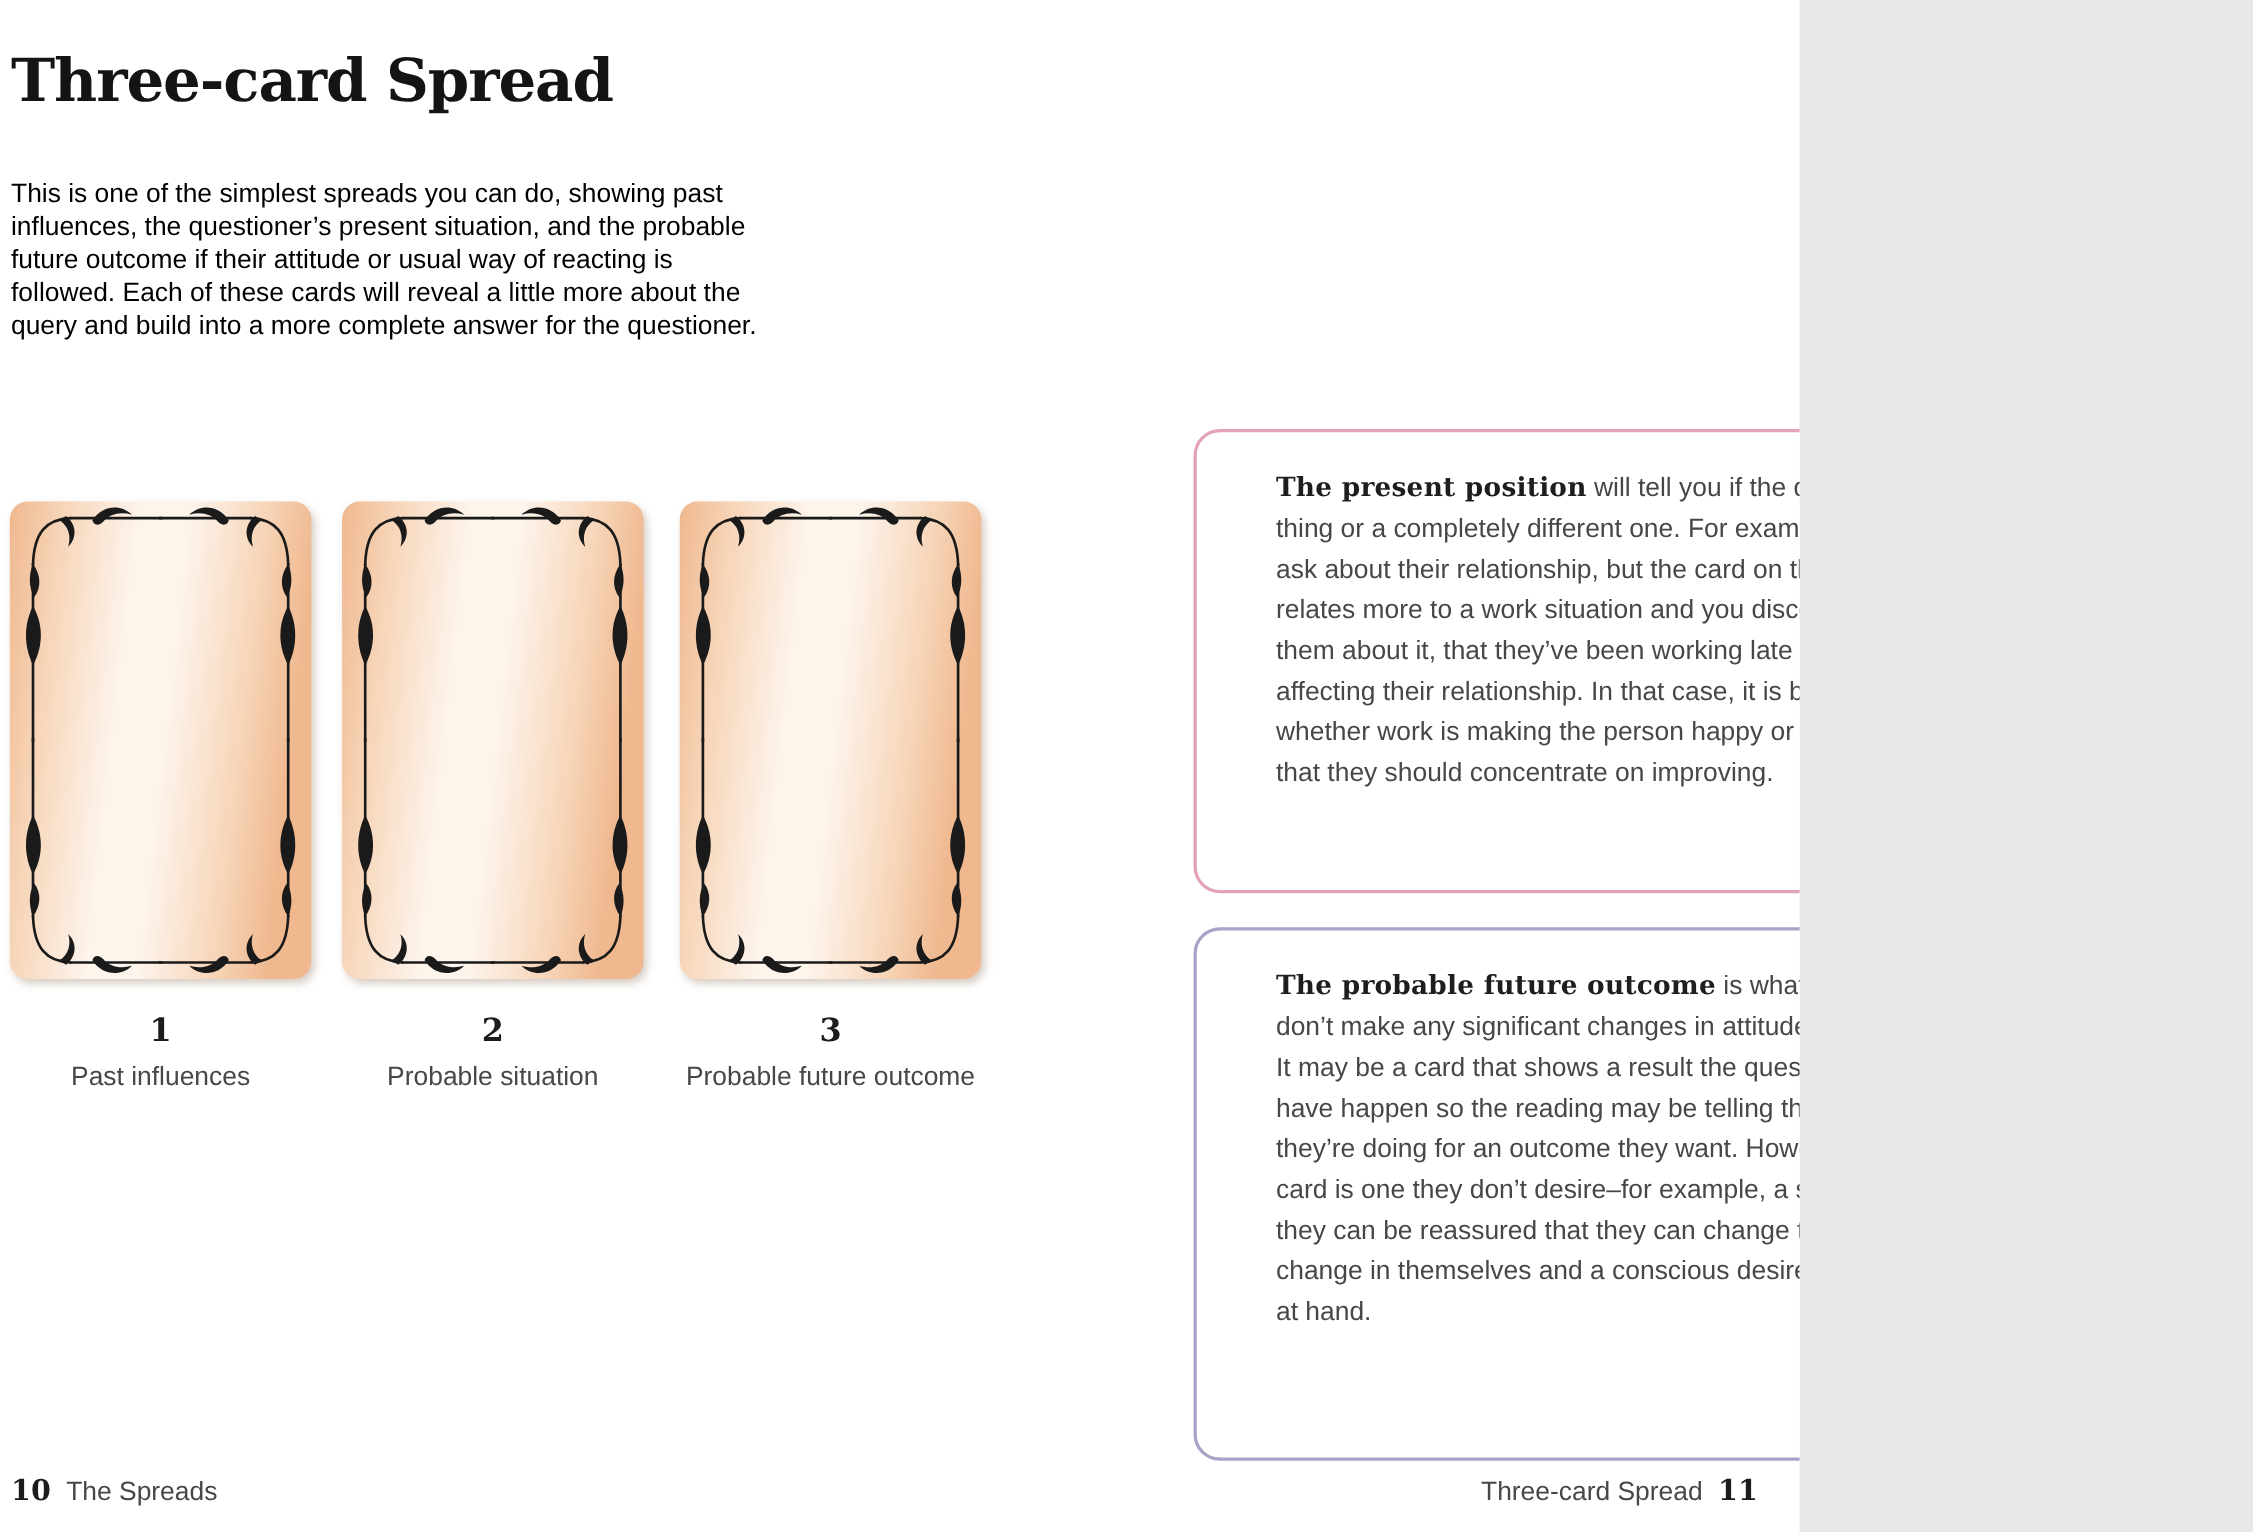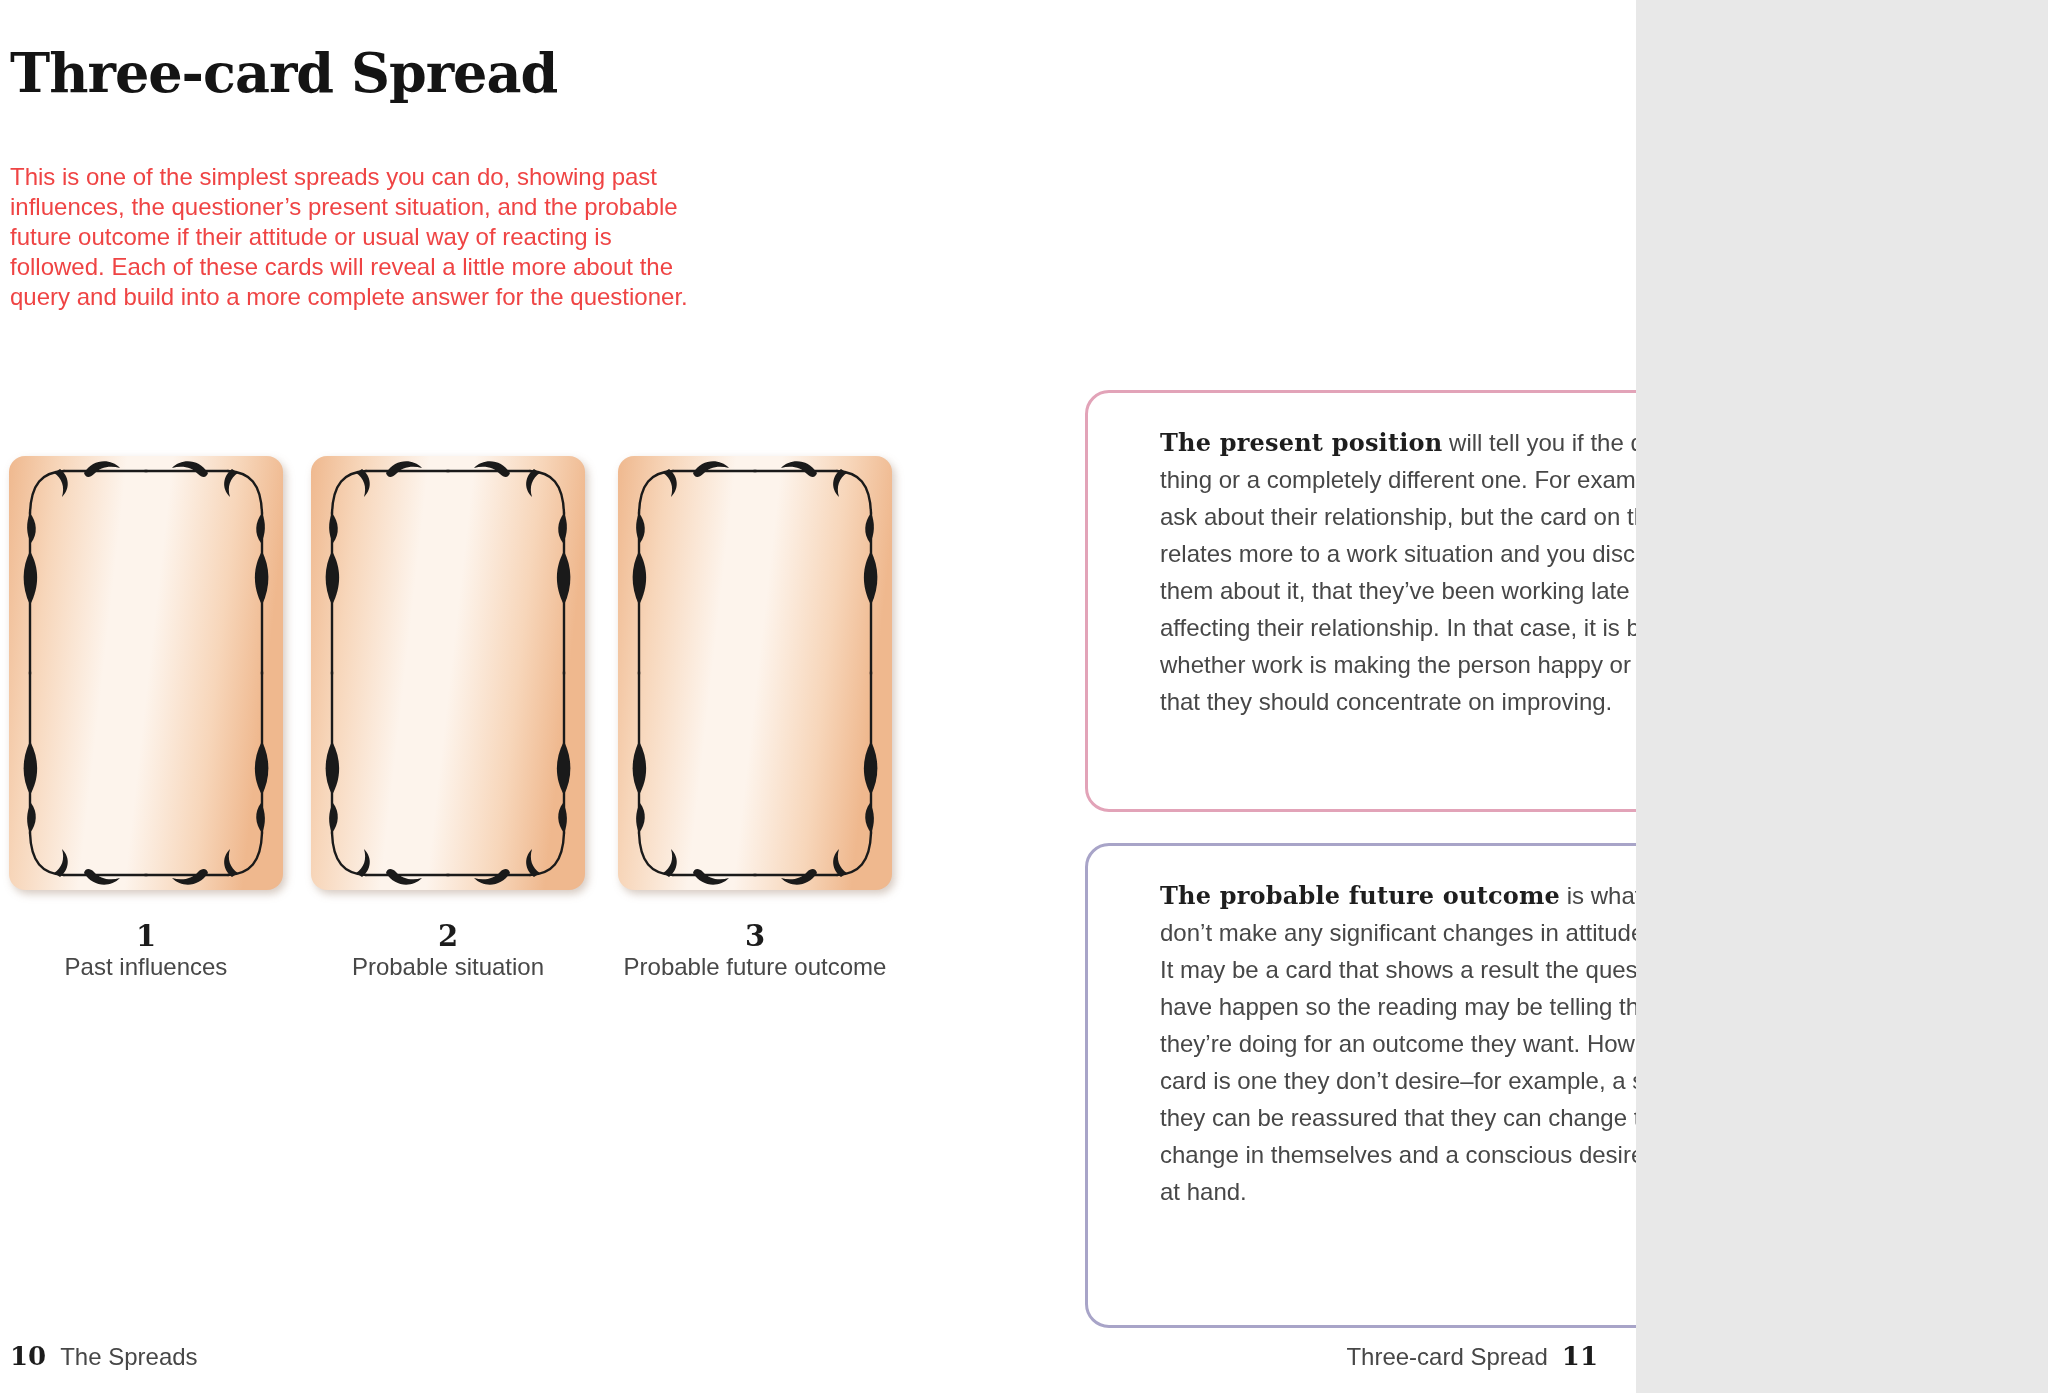--- a/index.html
+++ b/index.html
@@ -17,37 +17,37 @@
     font-weight:700;
     font-size:54px;line-height:66px;
     letter-spacing:-1px;
     color:#141414;
   }
   .intro{
     position:absolute;left:10px;top:138px;
     width:700px;
     font-size:24px;line-height:30px;
     font-weight:300;
-    color:#ef4444;
+    color:#000000;
   }
   .card-figure{
     position:absolute;top:455px;width:276px;text-align:center;
   }
   .card-figure .card-svg{
     width:276px;height:436px;display:block;
     filter:drop-shadow(3px 4px 4px rgba(120,80,50,0.30));
   }
   .card-number{
     margin-top:28px;
     font-family:"DejaVu Serif",serif;
     font-weight:700;font-size:29px;line-height:34px;
     color:#1c1c1c;
   }
   .card-label{
-    margin-top:0;
+    margin-top:12px;
     font-size:24px;line-height:28px;font-weight:300;
     color:#474747;white-space:nowrap;
   }
   #card1{left:8px;} #card2{left:310px;} #card3{left:617px;}
 
   
   .info-box{
     position:absolute;left:1085px;width:920px;
     box-sizing:border-box;
     border:3px solid #999;

